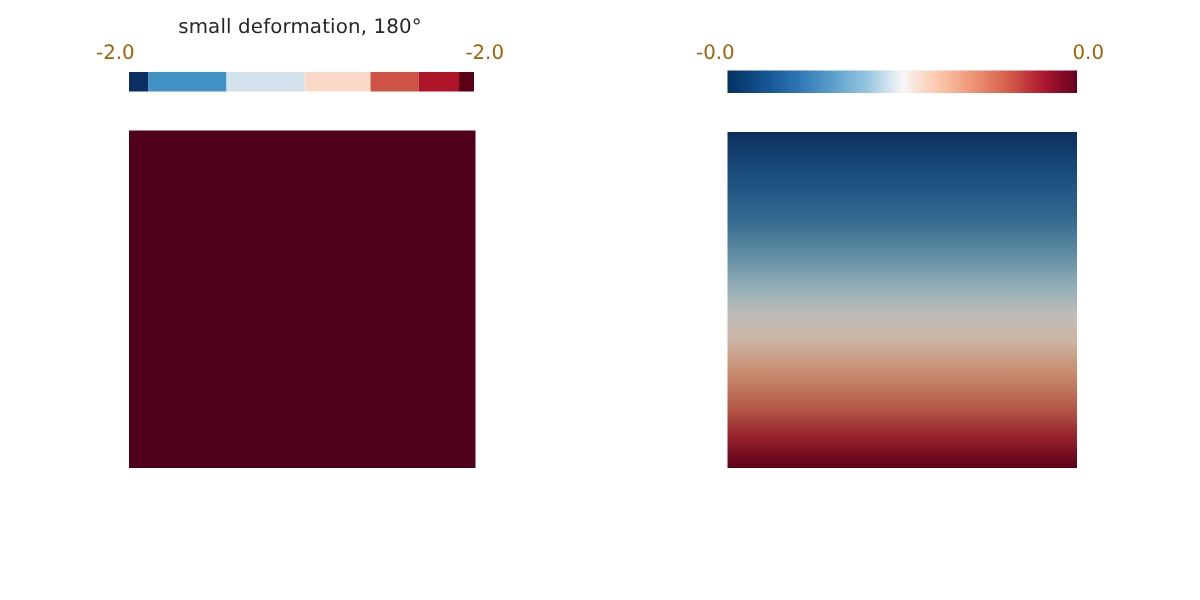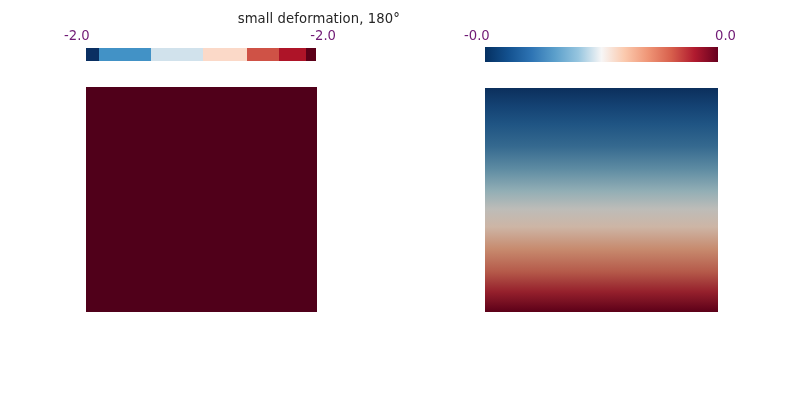--- a/index.html
+++ b/index.html
@@ -27,31 +27,31 @@
   }
   .panel-left  { left: 0; }
   .panel-right { left: 400px; }
 
   
   .cbar-title {
     position: absolute;
     top: 11px;
     left: 0;
     width: 400px;
-    text-align: right;
+    text-align: center;
     font-size: 13.2px;
     color: #262626;
     letter-spacing: 0.1px;
     white-space: nowrap;
   }
   .cbar-tick {
     position: absolute;
     top: 28px;
     font-size: 13.2px;
-    color: #701a75;
+    color: #a16207;
     white-space: nowrap;
   }
   .cbar-tick.left-end  { left: 64px; }
   .cbar-tick.right-end { right: 64px; }
 
   .cbar {
     position: absolute;
     top: 48px;
     left: 86px;
     width: 230px;

